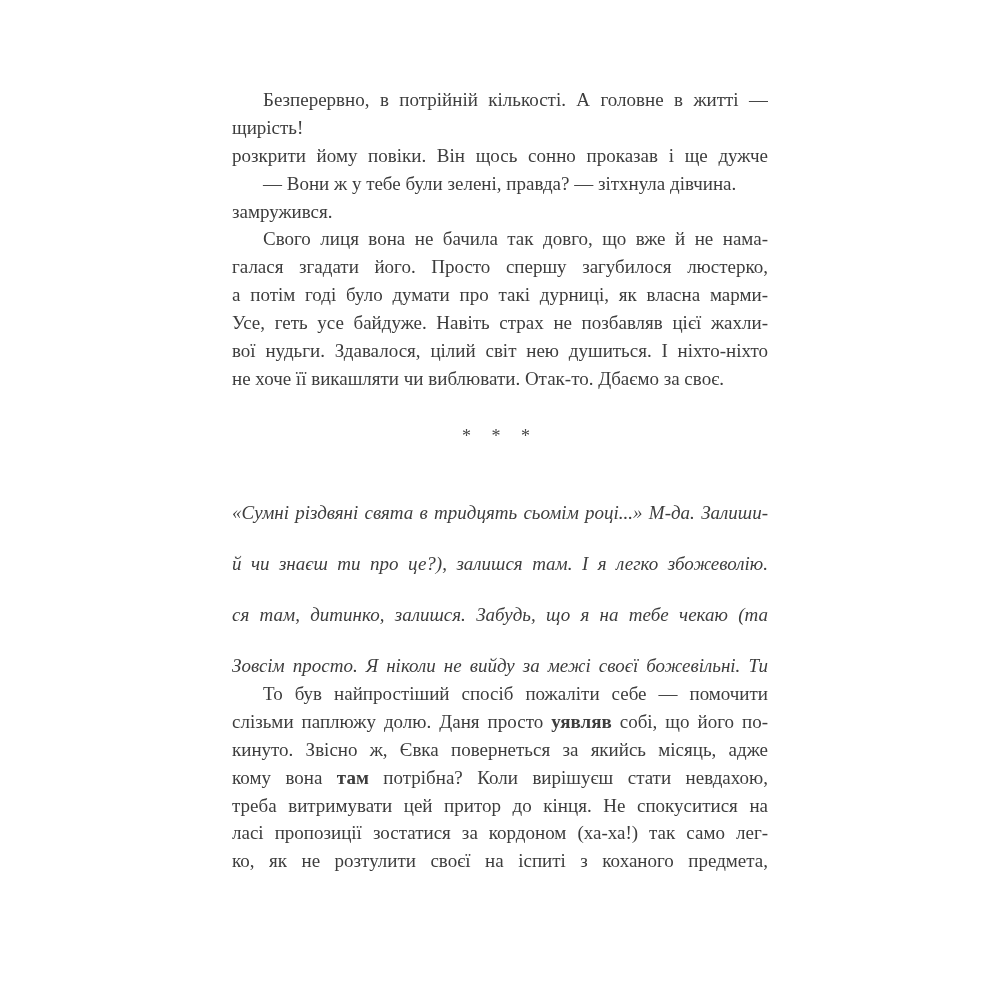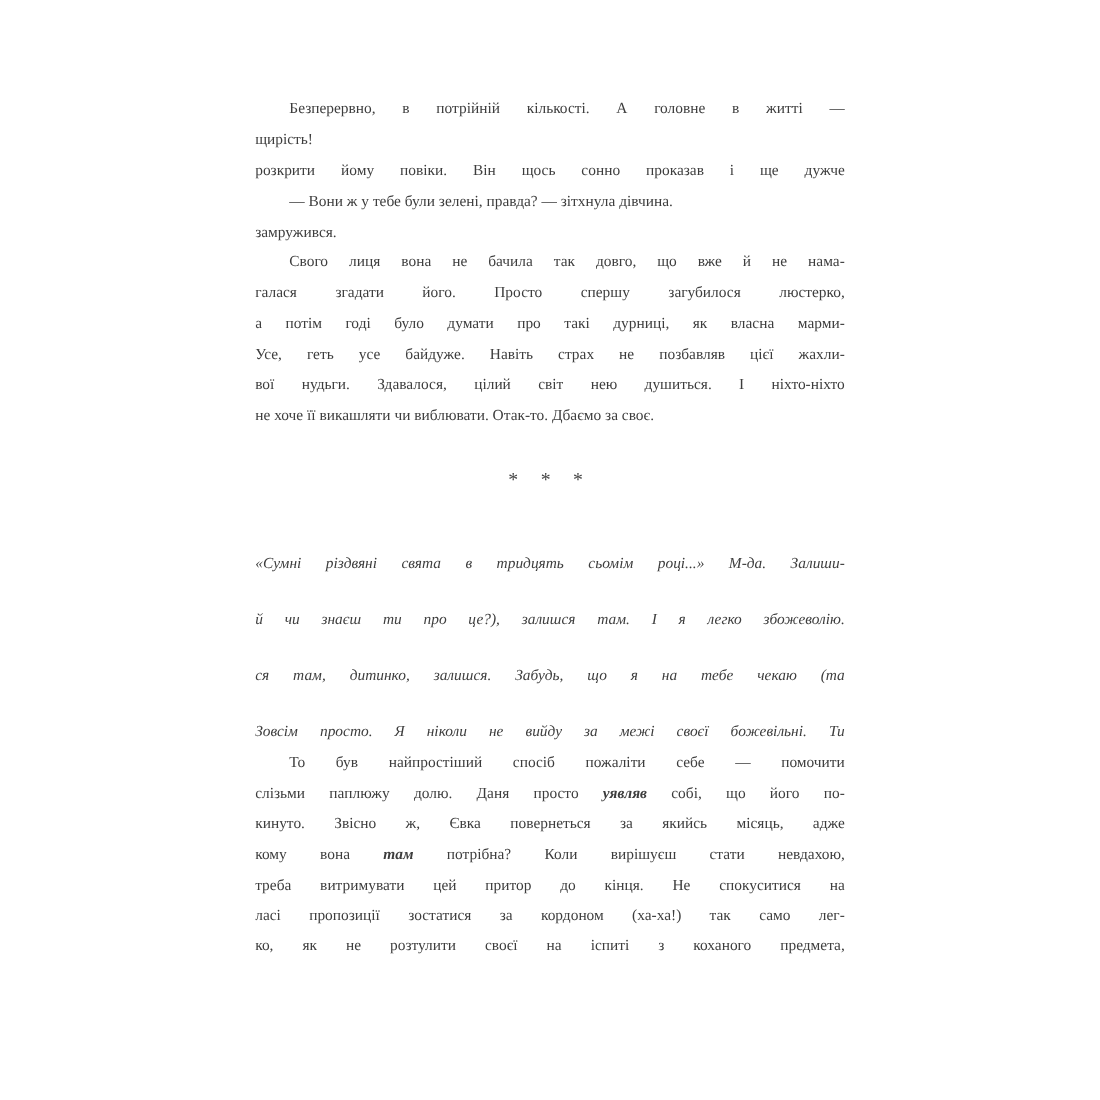--- a/index.html
+++ b/index.html
@@ -12,31 +12,31 @@
     overflow:hidden;
   }
   .text-block{
     position:absolute;
     left:232px;top:86px;
     width:536px;
   }
   .ln{
     height:27.9px;
     line-height:27.9px;
-    font-size:14px;
+    font-size:19px;
     overflow:hidden;
     text-align:left;
   }
   .j{
     text-align:justify;
     text-align-last:justify;
   }
   .ind{padding-left:31px;}
   .it{font-style:italic;margin-top:23px;}
-  .bi{font-weight:bold;font-style:italic;}
+  .bi{font-weight:bold;}
   .sp{height:27.9px;}
   .sep{
     height:27.9px;
     line-height:31px;
     text-align:center;
     text-align-last:center;
     font-size:18px;
     letter-spacing:8px;
     color:#474747;
     overflow:visible;

